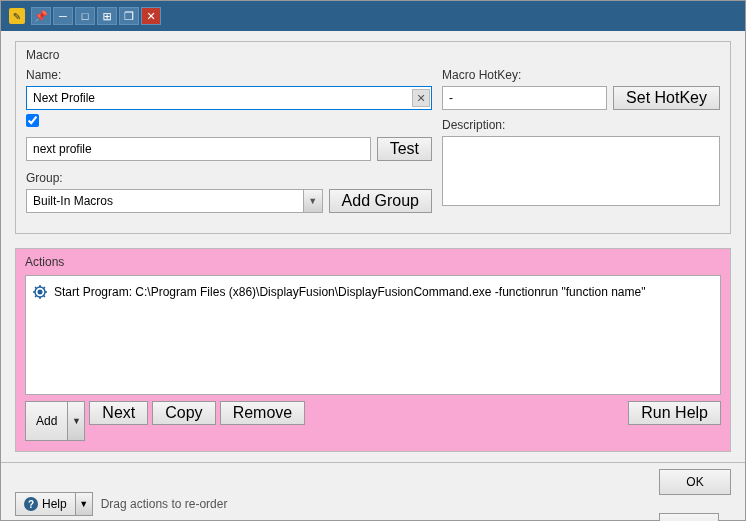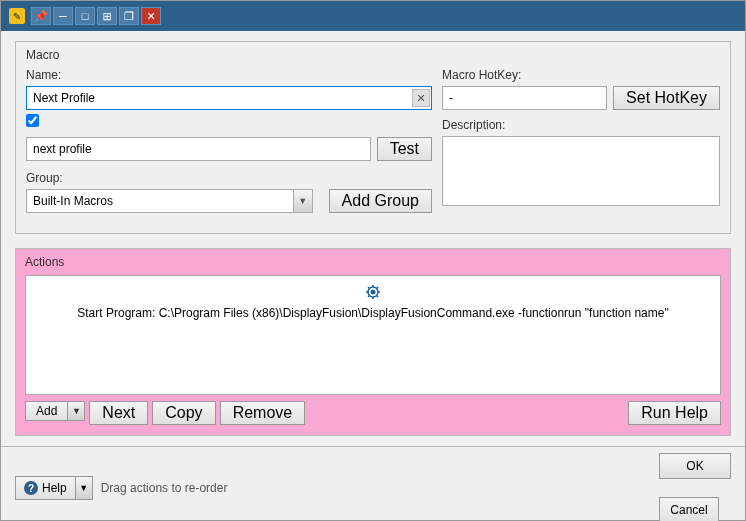--- a/index.html
+++ b/index.html
@@ -132,21 +132,21 @@
     }
     .command-row {
       display: flex;
       align-items: flex-end;
       gap: 6px;
       margin-bottom: 6px;
     }
     .group-row {
       display: flex;
       align-items: flex-end;
-      gap: 16px;
+      gap: 6px;
     }
     .select-wrapper {
       position: relative;
       display: flex;
     }
     .select-wrapper select {
       flex: 1;
       height: 24px;
       border: 1px solid #aaa;
       background: white;
@@ -210,38 +210,37 @@
       padding: 6px;
       min-height: 120px;
       overflow-y: auto;
     }
     .action-item {
       display: flex;
       align-items: center;
       gap: 6px;
       padding: 2px 0;
       font-size: 12px;
-      flex-direction: column;
     }
     .gear-icon-svg {
       width: 16px;
       height: 16px;
     }
     .action-text {
       color: #000;
       font-size: 12px;
     }
     .actions-toolbar {
       display: flex;
       gap: 4px;
       margin-top: 6px;
     }
     .btn-add-split {
       display: flex;
-      height: 20px;
+      height: 40px;
     }
     .btn-add-main {
       padding: 0 10px;
       border: 1px solid #999;
       border-right: none;
       background: linear-gradient(to bottom, #f5f5f5, #e0e0e0);
       font-size: 12px;
       cursor: pointer;
       font-family: inherit;
     }

